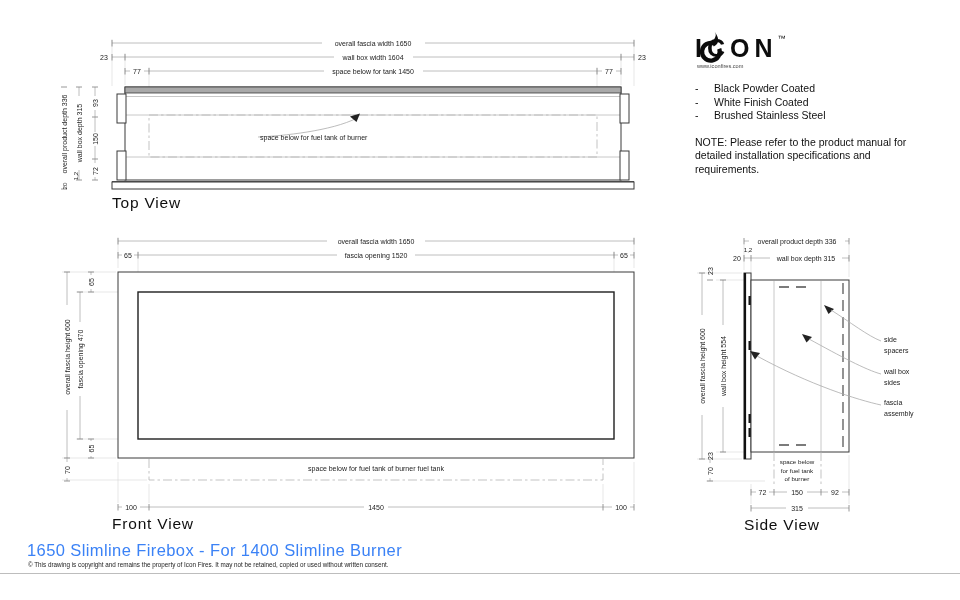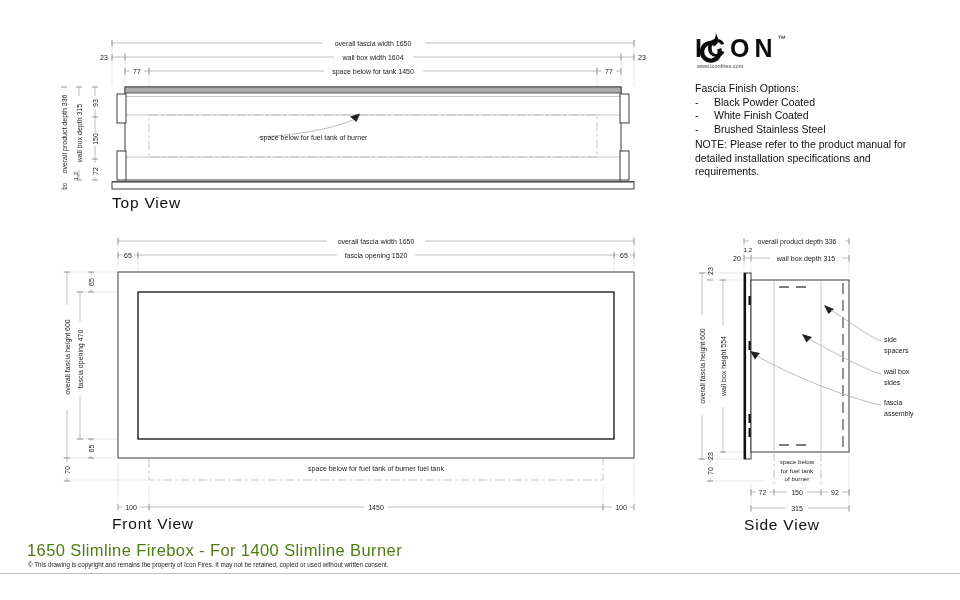--- a/index.html
+++ b/index.html
@@ -26,23 +26,23 @@
   
   .panel{position:absolute;left:695px;top:33px;width:252px;}
   .logo{display:flex;align-items:flex-start;}
   .logo-word{font-size:25px;font-weight:700;letter-spacing:5px;color:#0c0c0c;line-height:30px;}
   .flame{margin:-2px 3px 0 1px;}
   .tm{font-size:8px;margin-top:1px;color:#0c0c0c;}
   .website{font-size:5.6px;color:#444;margin-top:0px;margin-left:2px;}
   .options{margin-top:13px;font-size:10.5px;line-height:13.5px;color:#111;}
   .opt-row{display:flex;}
   .opt-dash{width:19px;}
-  .note{margin-top:2px;font-size:10.5px;line-height:13.5px;color:#111;width:228px;}
+  .note{margin-top:13px;font-size:10.5px;line-height:13.5px;color:#111;width:228px;}
   
-  .footer-title{position:absolute;left:27px;top:541px;font-size:16.5px;letter-spacing:.4px;color:#4d7c0f;}
+  .footer-title{position:absolute;left:27px;top:541px;font-size:16.5px;letter-spacing:.4px;color:#3b82f6;}
   .footer-copy{position:absolute;left:28px;top:561px;font-size:6.3px;color:#222;}
   .footer-line{position:absolute;left:0;top:573px;width:960px;height:1px;background:#bdbdbd;}
 </style>
 </head>
 <body>
 
 <div id="canvas">
 
 <svg width="960" height="600" viewBox="0 0 960 600">
 
@@ -317,21 +317,20 @@
     <span class="logo-word">ICON</span>
     <svg class="flame" width="28" height="34" viewBox="0 0 30 36">
       <path d="M24.9,18.75 A9.5,9.5 0 1 1 19.25,13.07" fill="none" stroke="#0c0c0c" stroke-width="4.6"></path>
       <path d="M20,0.5 C24.5,6.5 15,10 19,16.5 C27,12 23.5,5.5 20,0.5 Z" fill="#0c0c0c"></path>
     </svg>
     <span class="tm">™</span>
   </div>
   <div class="website">www.iconfires.com</div>
 
   <div class="options">
-    <div>Fascia Finish Options:</div>
     <div class="opt-row">
       <span class="opt-dash">-</span>
       <span>Black Powder Coated</span>
     </div>
     <div class="opt-row">
       <span class="opt-dash">-</span>
       <span>White Finish Coated</span>
     </div>
     <div class="opt-row">
       <span class="opt-dash">-</span>

